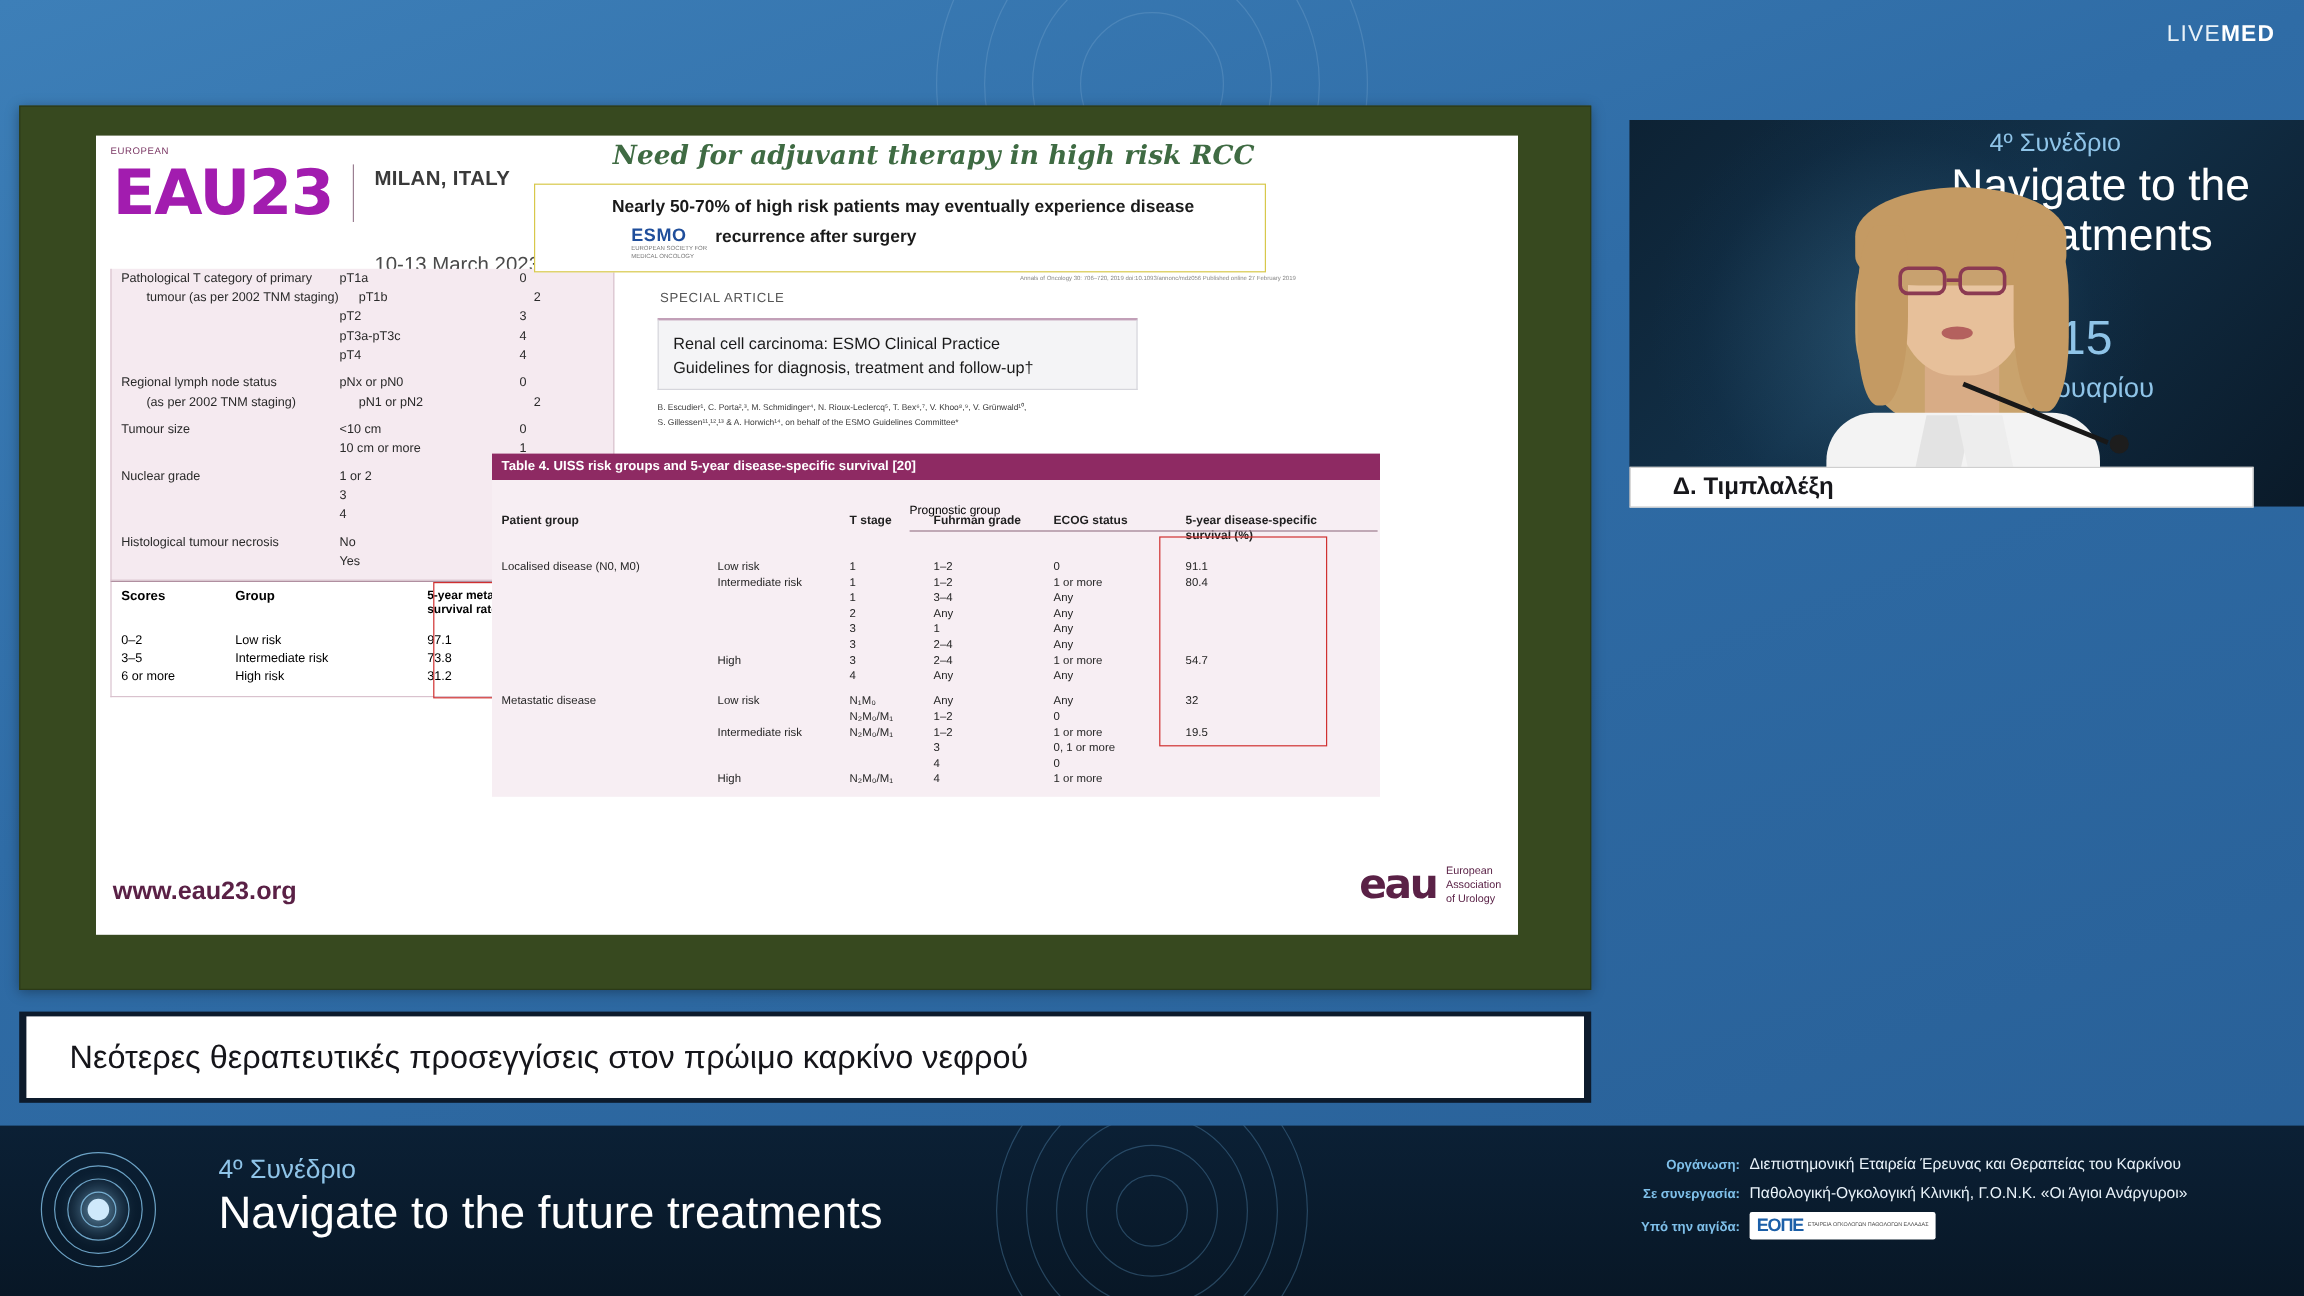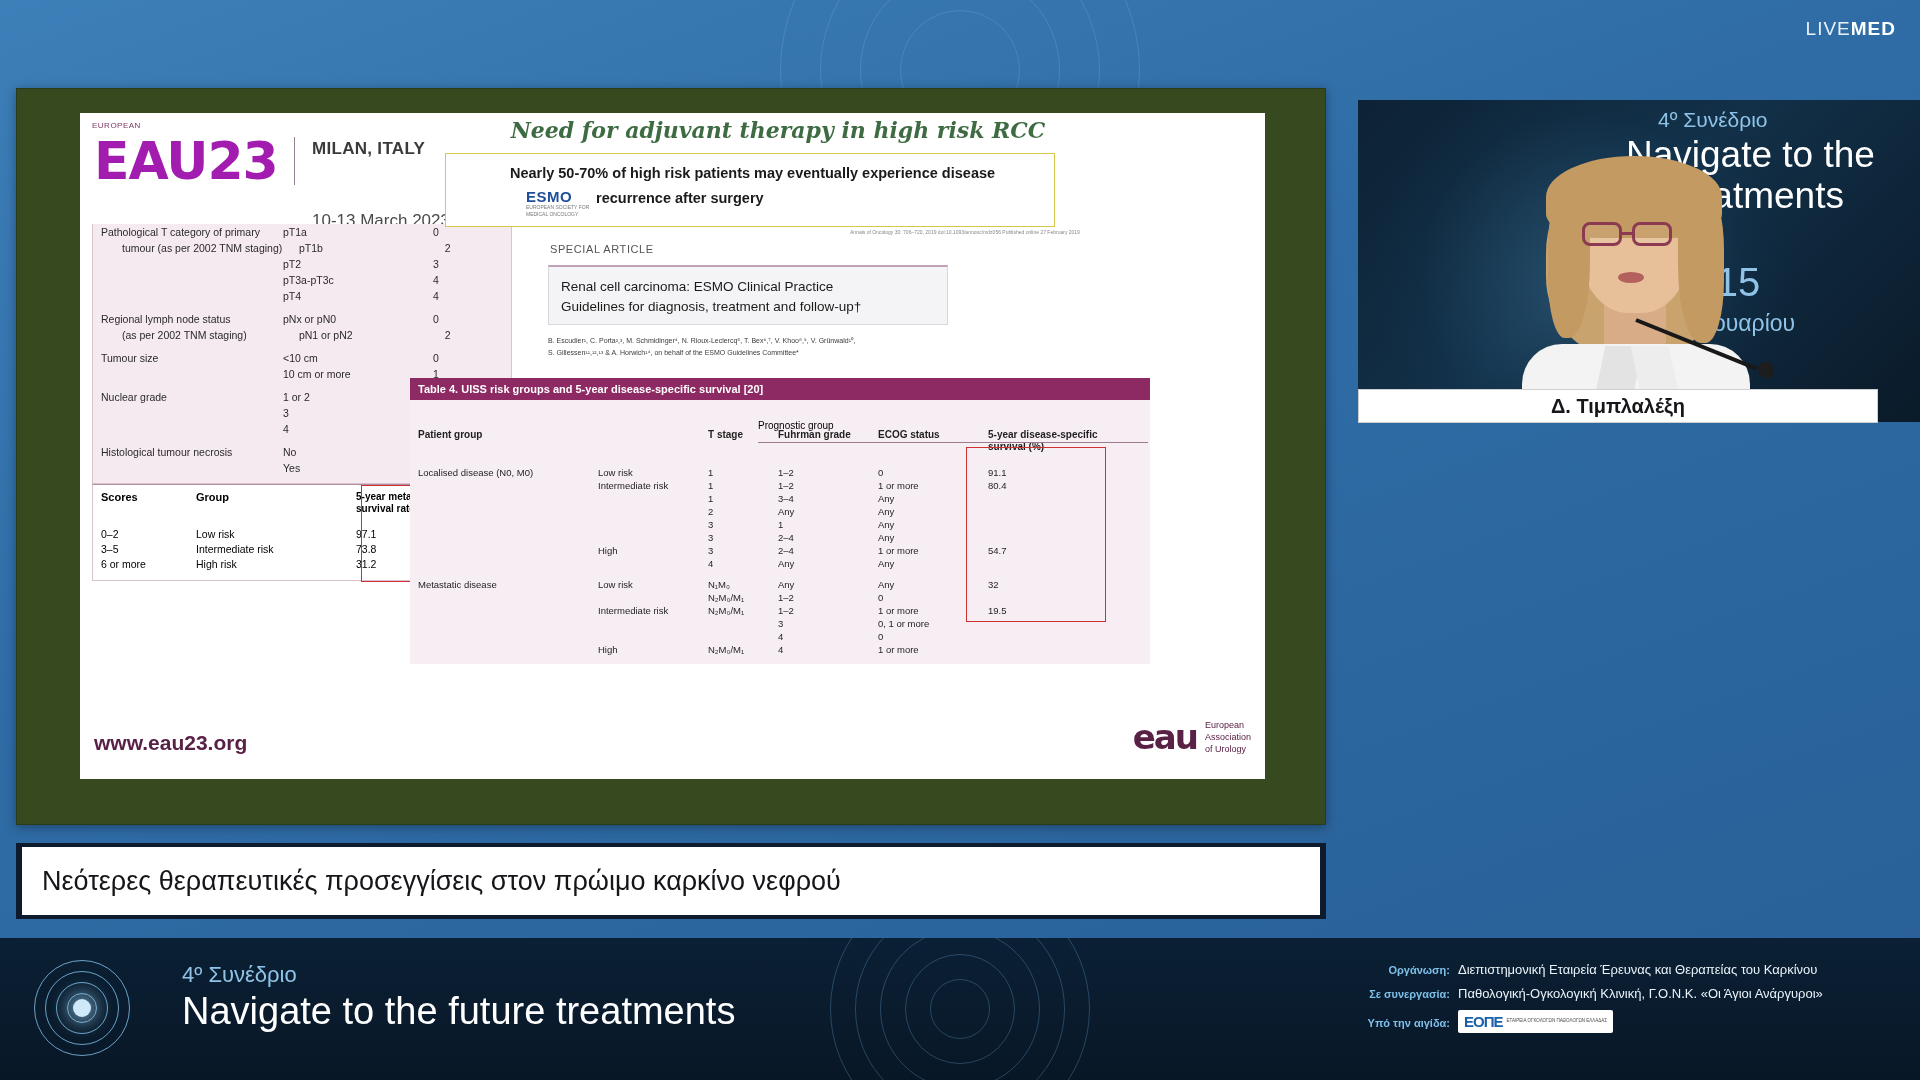--- a/index.html
+++ b/index.html
@@ -203,21 +203,21 @@
   }
 
   
   .caption-bar {
     position: absolute; left: 16px; top: 843px; width: 1310px; height: 76px;
     background: #0d1b2c;
     display: flex; align-items: center;
   }
   .caption-inner {
     margin: 4px 6px; height: 68px; width: 1298px;
-    background: #ffffff; display: flex; align-items: center; padding-left: 20px;
+    background: #ffffff; display: flex; align-items: center; padding-left: 36px;
   }
   .caption-text {
     font-size: 27px; color: #15151a;
   }
 
   
   .speaker {
     position: absolute; left: 1358px; top: 100px; width: 562px; height: 322px;
     background: #0a1622; overflow: hidden;
   }
@@ -304,21 +304,21 @@
     background: #181818; transform: rotate(22deg); transform-origin: left center;
   }
   .p-mic-head {
     position: absolute; left: 272px; top: 214px; width: 16px; height: 16px;
     background: #1d1d1d; border-radius: 50%;
   }
   
   .nameplate {
     position: absolute; left: 1358px; top: 389px; width: 520px; height: 34px;
     background: #ffffff; border: 1px solid #cfcfcf;
-    display: flex; align-items: center; justify-content: center;
+    display: flex; align-items: center; justify-content: flex-start; padding-left: 35px;
   }
   .nameplate span { font-size: 20px; font-weight: 700; color: #17171b; }
 
   
   .bottom-banner {
     position: absolute; left: 0; bottom: 0; width: 1920px; height: 142px;
     background: linear-gradient(180deg, #0b2035 0%, #081726 100%);
     overflow: hidden;
   }
   .bb-rings {

